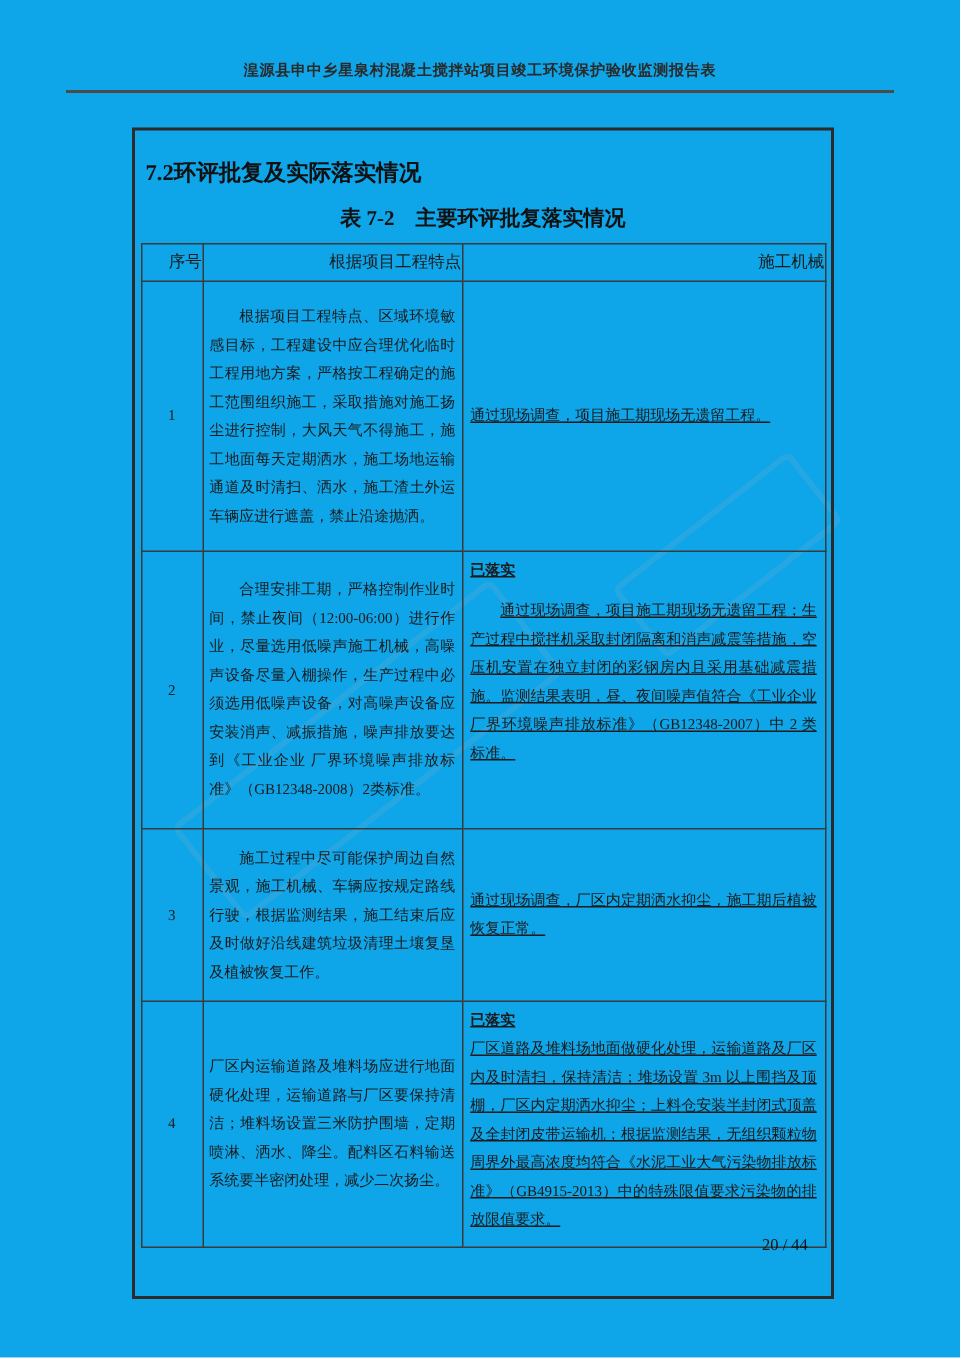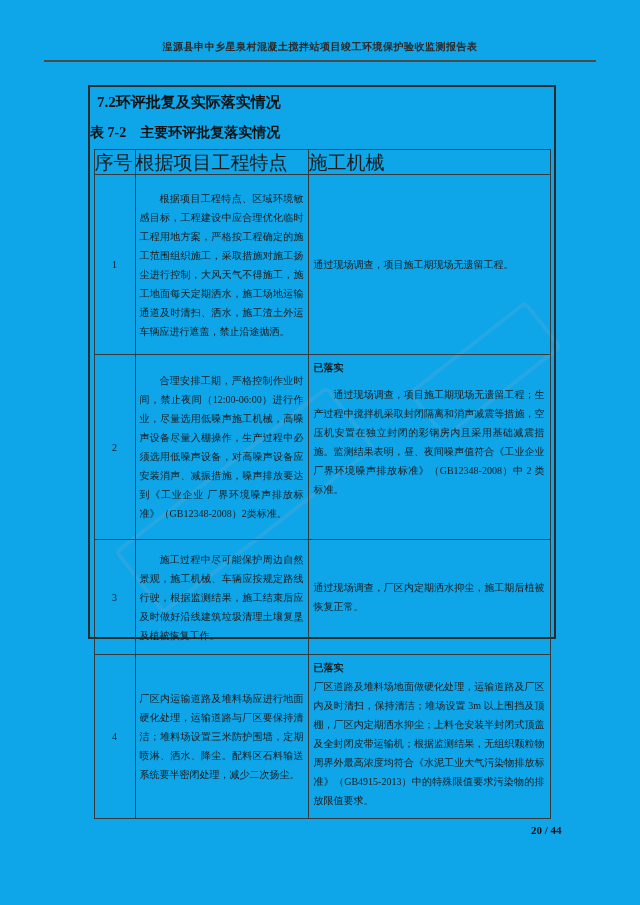--- a/index.html
+++ b/index.html
@@ -34,76 +34,75 @@
   }
   .wm-b {
     left: 410px; top: 340px; width: 150px; height: 60px;
     border: 4px solid rgba(176, 182, 192, 0.28);
     transform: rotate(-38deg); border-radius: 6px;
   }
 
   
   .frame {
     position: absolute; left: 88px; top: 85px;
-    width: 468px; height: 554px;
+    width: 468px; height: 781px;
     border: 2px solid #2b2b2b;
     background: transparent;
-    padding-top: 3px;
+    padding-top: 16px;
   }
   .section-heading {
     margin: 3px 0 0 7px;
     font-size: 15px; font-weight: bold; color: #111;
   }
   .table-caption {
     margin: 12px 0 7px 0;
-    text-align: left;
+    text-align: center;
     font-size: 14px; font-weight: bold; color: #111;
   }
 
   table.eia {
     width: 456px; margin: 0 auto;
     border-collapse: collapse; table-layout: fixed;
   }
   table.eia th, table.eia td {
     border: 1px solid #3a3a3a;
     font-size: 10px; line-height: 19px;
     color: #1b1b1b;
   }
   col.c-no  { width: 41px; }
   col.c-req { width: 173px; }
   col.c-imp { width: 242px; }
 
   table.eia th {
-    height: 25px; font-weight: normal; text-align: left;
-    font-size: 19px;
+    height: 25px; font-weight: normal; text-align: right;
+    font-size: 11px;
     margin-top: 39px;
   }
   td.no { text-align: center; vertical-align: middle; }
   td.req { vertical-align: middle; padding: 2px 4px; }
   td.req p { text-align: justify; }
   td.req p.indent { text-indent: 2em; }
-  td.impl { padding: 3px 5px; }
+  td.impl { padding: 3px 5px; text-decoration: underline; }
   td.impl.mid { vertical-align: middle; }
   td.impl.top { vertical-align: top; }
   td.impl p { text-align: justify; }
   td.impl p.indent { text-indent: 2em; }
   .impl-status { font-weight: bold; }
   .impl-status:empty { display: none; }
   .impl-status.gap { margin-bottom: 8px; }
 
   tr.r-h1 { height: 180px; }
   tr.r-h2 { height: 185px; }
   tr.r-h3 { height: 115px; }
   tr.r-h4 { height: 164px; }
 
   .page-number {
     position: absolute; top: 824px; left: 508px;
-    font-size: 11px; font-weight: bold; color: #111;
+    font-size: 11px; font-weight: normal; color: #111;
     font-family: "Liberation Serif", serif;
-    margin-left: 23px;
   }
 </style>
 </head>
 <body>
 
 <div class="page">
 
   <div class="doc-header-title">湟源县申中乡星泉村混凝土搅拌站项目竣工环境保护验收监测报告表</div>
   <div class="doc-header-rule"></div>
 
@@ -137,21 +136,21 @@
               <p>通过现场调查，项目施工期现场无遗留工程。</p>
             </td>
         </tr>
         <tr class="r-h2">
           <td class="no">2</td>
           <td class="req">
               <p class="indent">合理安排工期，严格控制作业时间，禁止夜间（12:00-06:00）进行作业，尽量选用低噪声施工机械，高噪声设备尽量入棚操作，生产过程中必须选用低噪声设备，对高噪声设备应安装消声、减振措施，噪声排放要达到《工业企业 厂界环境噪声排放标准》（GB12348-2008）2类标准。</p>
             </td>
           <td class="impl top">
               <div class="impl-status gap">已落实</div>
-              <p class="indent">通过现场调查，项目施工期现场无遗留工程；生产过程中搅拌机采取封闭隔离和消声减震等措施，空压机安置在独立封闭的彩钢房内且采用基础减震措施。监测结果表明，昼、夜间噪声值符合《工业企业厂界环境噪声排放标准》（GB12348-2008）中 2 类标准。</p>
+              <p class="indent">通过现场调查，项目施工期现场无遗留工程；生产过程中搅拌机采取封闭隔离和消声减震等措施，空压机安置在独立封闭的彩钢房内且采用基础减震措施。监测结果表明，昼、夜间噪声值符合《工业企业厂界环境噪声排放标准》（GB12348-2007）中 2 类标准。</p>
             </td>
         </tr>
         <tr class="r-h3">
           <td class="no">3</td>
           <td class="req">
               <p class="indent">施工过程中尽可能保护周边自然景观，施工机械、车辆应按规定路线行驶，根据监测结果，施工结束后应及时做好沿线建筑垃圾清理土壤复垦及植被恢复工作。</p>
             </td>
           <td class="impl mid">
               <p>通过现场调查，厂区内定期洒水抑尘，施工期后植被恢复正常。</p>
             </td>

